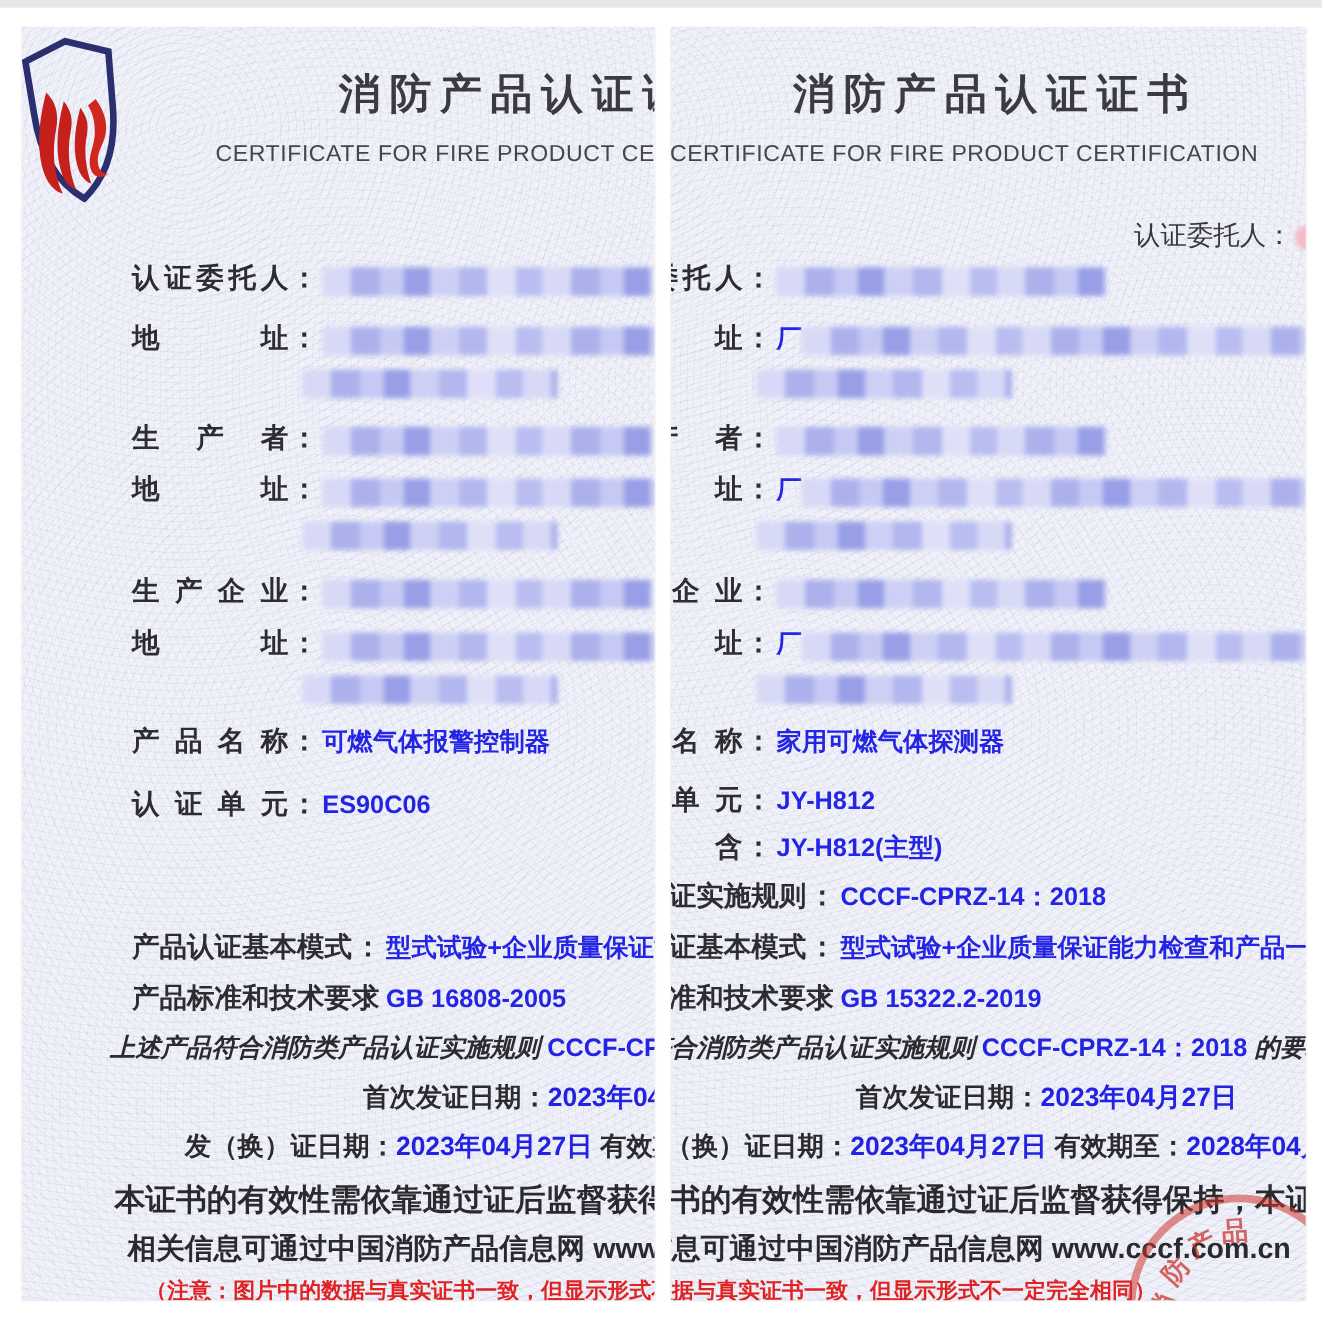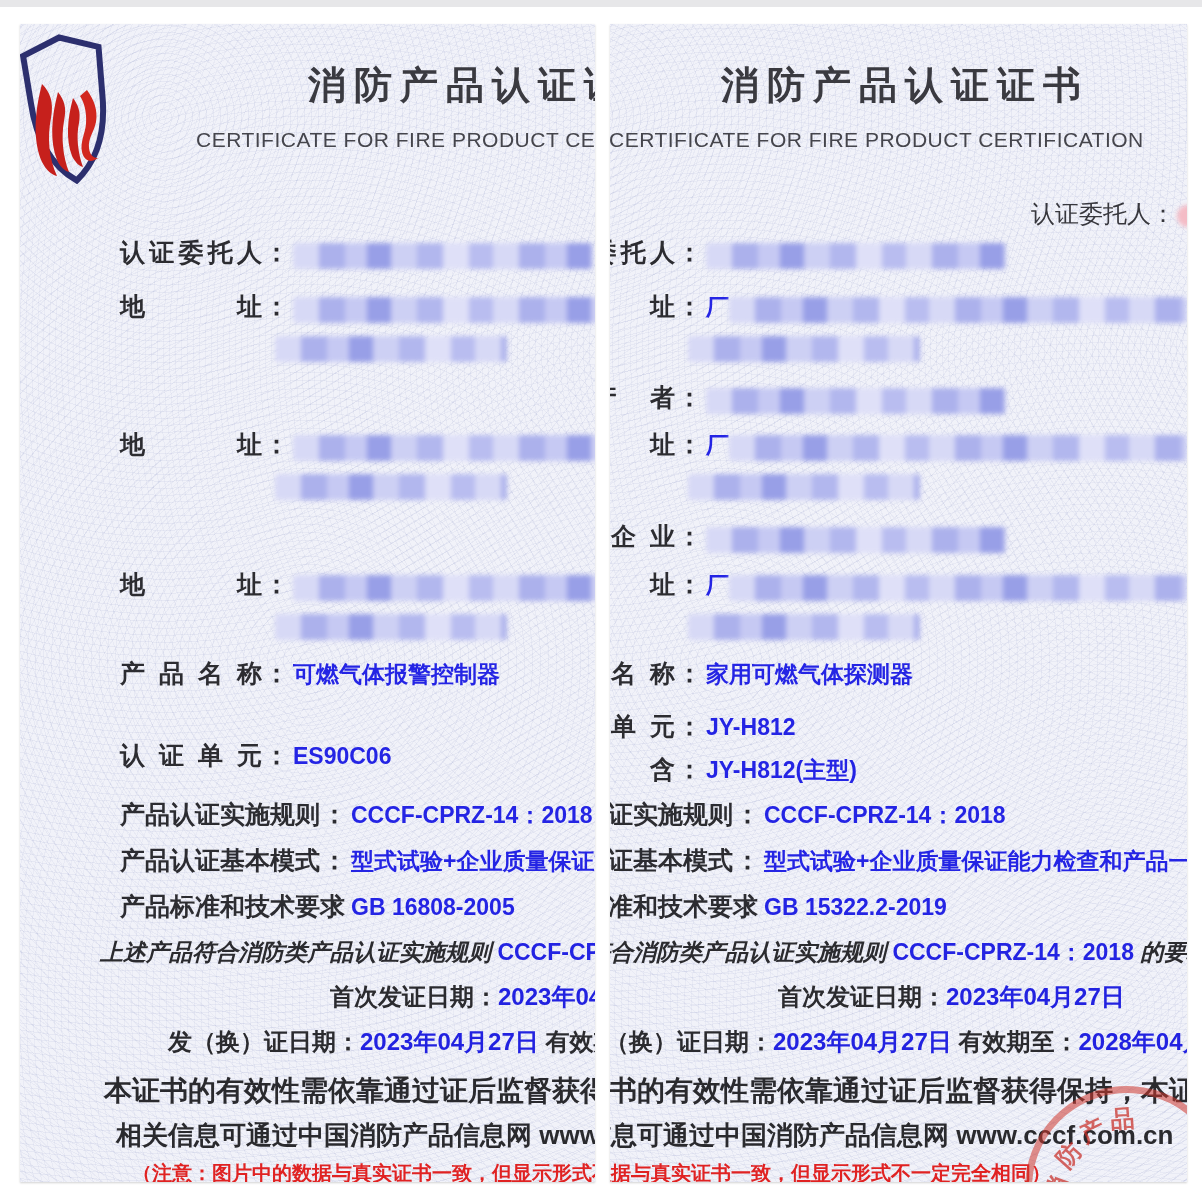--- a/index.html
+++ b/index.html
@@ -114,25 +114,26 @@
               <path d="M26 54 C18 84 17 112 26 132 C30 140 36 145 41 146 C33 129 31 108 35 88 C38 72 34 62 26 54 Z"></path>
               <path d="M42 62 C35 88 34 112 41 130 C44 137 49 141 53 142 C47 127 45 108 48 91 C51 77 48 70 42 62 Z"></path>
               <path d="M57 68 C51 90 50 110 56 126 C59 132 63 136 67 137 C62 123 60 107 63 93 C65 81 62 75 57 68 Z"></path>
               <path d="M71 60 C78 70 82 80 80 92 C78 102 72 108 73 118 C74 126 78 128 82 128 C74 134 68 130 66 122 C64 112 69 104 70 94 C71 82 68 72 64 66 Z" fill="#d2271f"></path>
             </g>
           </svg></div>
         <div class="title">消防产品认证证书</div>
         <div class="subtitle">CERTIFICATE FOR FIRE PRODUCT CERTIFICATION</div>
         <div class="row" style="top: 212px;"><span class="f-label">认证委托人</span><span class="colon">：</span><span class="redact w-co"></span></div>
         <div class="row" style="top: 266px;"><span class="f-label">地址</span><span class="colon">：</span><span class="redact w-a1"></span><span class="redact l2"></span></div>
+        <div class="row" style="top: 357px;"><span class="f-label">生产者</span><span class="colon">：</span><span class="redact w-co"></span></div>
         <div class="row" style="top: 404px;"><span class="f-label">地址</span><span class="colon">：</span><span class="redact w-a1"></span><span class="redact l2"></span></div>
+        <div class="row" style="top: 496px;"><span class="f-label">生产企业</span><span class="colon">：</span><span class="redact w-co"></span></div>
         <div class="row" style="top: 544px;"><span class="f-label">地址</span><span class="colon">：</span><span class="redact w-a1"></span><span class="redact l2"></span></div>
         <div class="row" style="top: 633px;"><span class="f-label">产品名称</span><span class="colon">：</span><span class="f-value">可燃气体报警控制器</span></div>
-        <div class="row" style="top: 715px;"><span class="f-label">认证单元</span><span class="colon">：</span><span class="f-value">ES90C06</span></div>
-        <div class="row" style="top: 774px;"><span class="f-label long">产品认证实施规则</span><span class="colon">：</span><span class="f-value">CCCF-CPRZ-14：2018</span></div>
+        <div class="row" style="top: 690px;"><span class="f-label">认证单元</span><span class="colon">：</span><span class="f-value">ES90C06</span></div>
         <div class="row" style="top: 820px;"><span class="f-label long">产品认证基本模式</span><span class="colon">：</span><span class="f-value">型式试验+企业质量保证能力检查和产品一致性检查</span></div>
         <div class="row" style="top: 866px;"><span class="f-label long">产品标准和技术要求</span><span class="colon">：</span><span class="f-value">GB 16808-2005</span></div>
         <div class="row row-stmt"><span class="stmt">上述产品符合消防类产品认证实施规则 </span><span class="stmt-blue">CCCF-CPRZ-14：2018</span></div>
         <div class="row row-first"><span class="d-label">首次发证日期：</span><span class="d-blue">2023年04月27日</span></div>
         <div class="row row-reissue"><span class="d-label">发（换）证日期：</span><span class="d-blue">2023年04月27日</span><span class="d-label"> 有效期至：</span><span class="d-blue"></span></div>
         <div class="row row-v1">本证书的有效性需依靠通过证后监督获得保持，本证书</div>
         <div class="row row-v2">相关信息可通过中国消防产品信息网 www.cccf.com.cn</div>
         <div class="row row-note">（注意：图片中的数据与真实证书一致，但显示形式不一定完全相同）</div>
       </div>
     </div>

